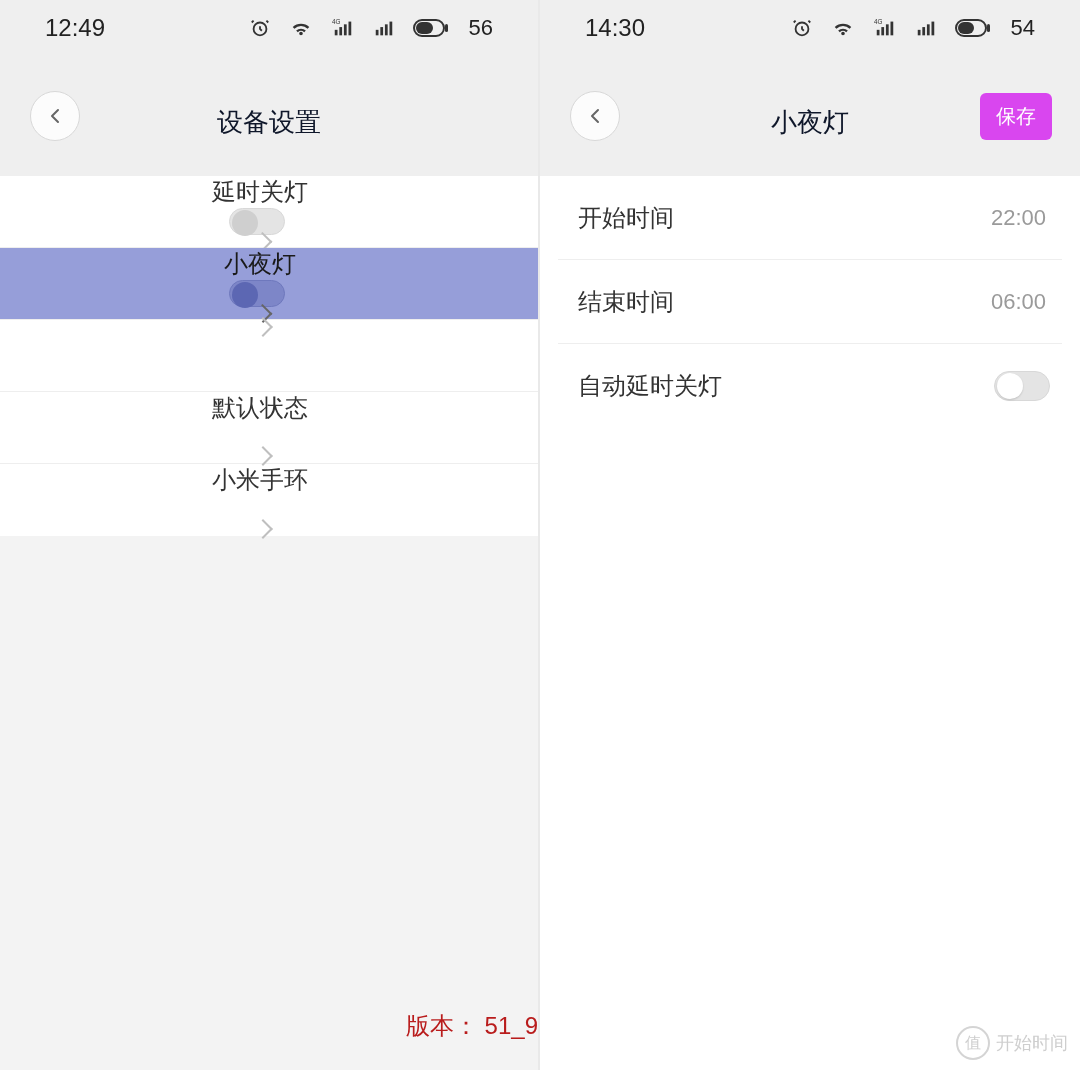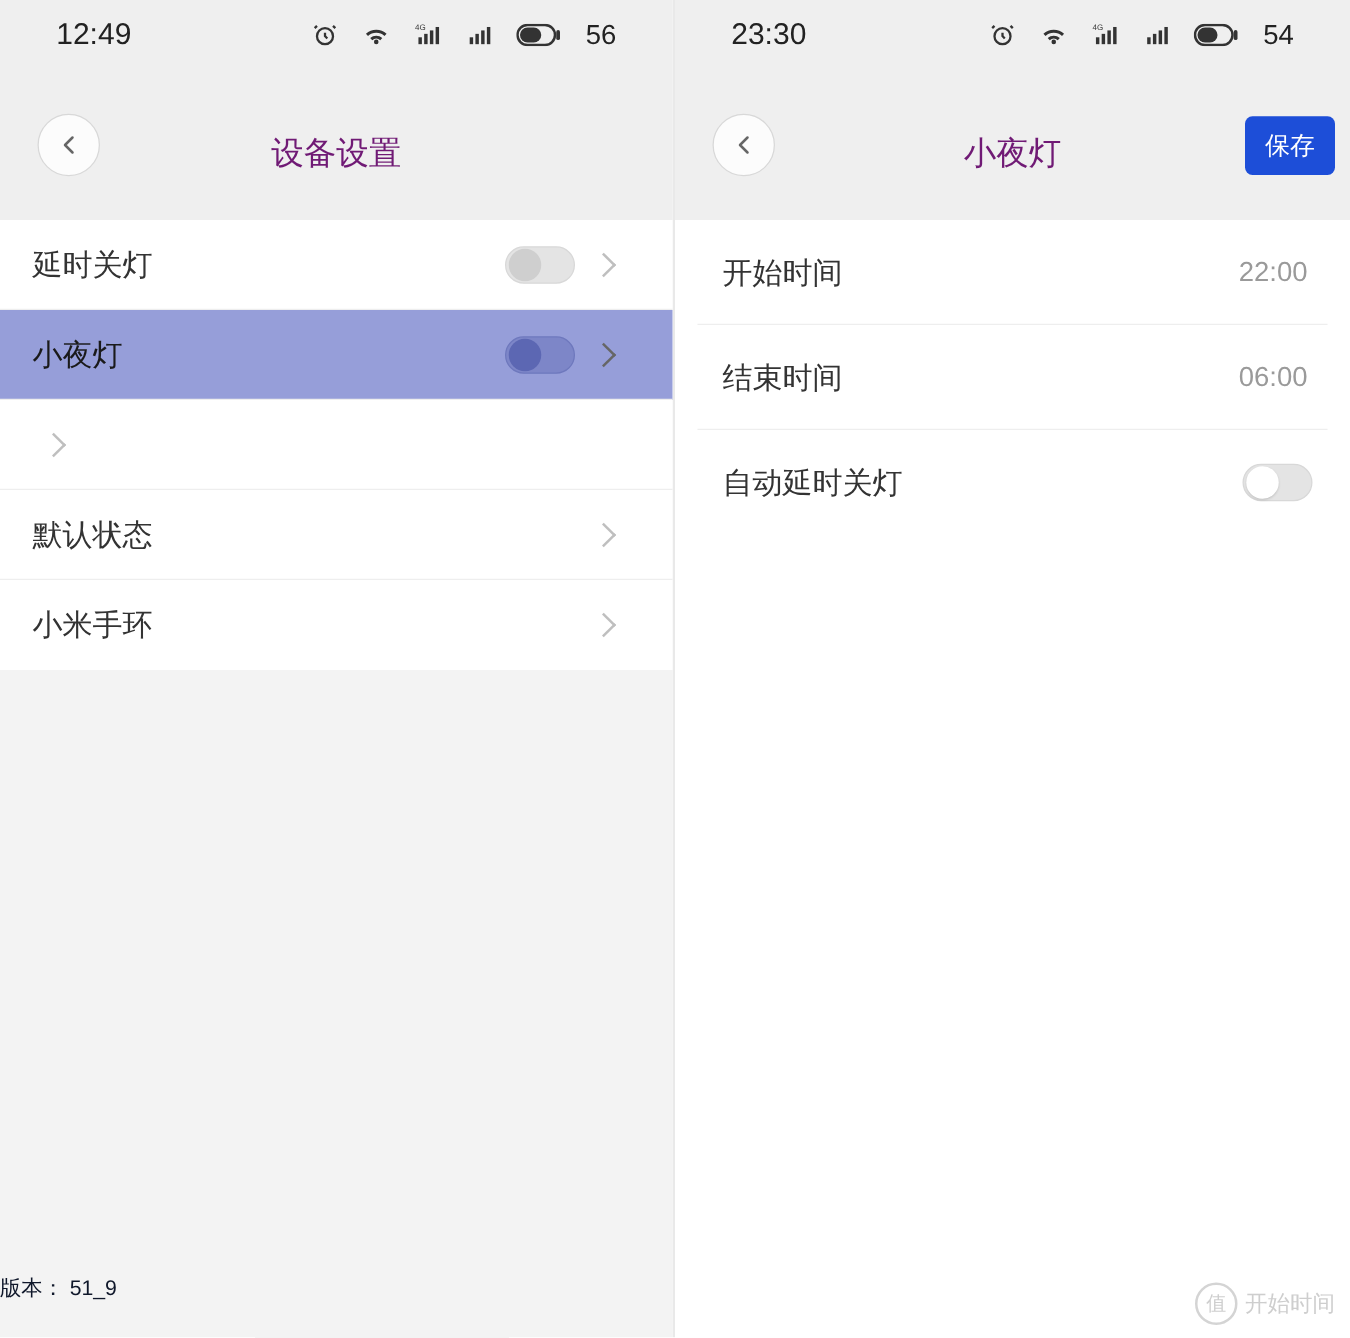--- a/index.html
+++ b/index.html
@@ -46,43 +46,44 @@
     background: #fcfcfc;
     border: 1px solid #d8d8d8;
     display: flex; align-items: center; justify-content: center;
     margin-left: 10px;
   }
   .header-title {
     position: absolute;
     left: 0; right: 0;
     text-align: center;
     font-size: 26px;
-    color: #701a75;
+    color: #0f172a;
     pointer-events: none;
     margin-top: 12px;
   }
   .save-btn {
     position: absolute;
-    right: 12px;
-    background: #1d4ed8;
+    right: 28px;
+    background: #d946ef;
     color: #fff;
     font-size: 20px;
     padding: 10px 16px;
     border-radius: 6px;
   }
   .content { flex: 1; background: #f3f3f3; position: relative; }
   .content.white { background: #ffffff; }
   .list { background: #fff; }
   .row {
     height: 72px;
     display: flex;
     align-items: center;
     padding: 0 44px 0 26px;
     border-bottom: 1px solid #eeeeee;
     position: relative;
+    flex-direction: column;
   }
   .row:last-child { border-bottom: none; }
   .row.highlight { background: #969ed9; }
   .row.highlight .row-label { color: #1a1a1a; }
   .row-label { font-size: 24px; color: #333; flex: 1; }
   .chev { width: 14px; height: 14px; border-right: 2px solid #bfbfbf; border-top: 2px solid #bfbfbf; transform: rotate(45deg); margin-left: 10px; margin-right:4px;}
   .row.highlight .chev { border-color: #666; }
   .toggle {
     width: 56px; height: 30px; border-radius: 15px;
     background: #e4e4e4; position: relative; margin-right: 6px;
@@ -93,23 +94,23 @@
     width: 26px; height: 26px; border-radius: 50%;
     background: #cfcfcf;
   }
   .row.highlight .toggle { background: #7d86c8; border-color:#6e78bd;}
   .row.highlight .toggle .knob { background: #5c67b3; }
   .toggle.light .knob { background:#ffffff; box-shadow:0 1px 2px rgba(0,0,0,.15);}
   .version {
     position: absolute;
     bottom: 28px;
     left: 0; right: 0;
-    text-align: left;
-    font-size: 17px;
-    color: #0f172a;
+    text-align: right;
+    font-size: 24px;
+    color: #b91c1c;
   }
   .watermark {
     position: absolute;
     right: 12px; bottom: 10px;
     display: flex; align-items: center; gap: 6px;
     color: #c9c9c9; font-size: 18px;
     opacity:.9;
   }
   .watermark .circ {
     width: 34px; height: 34px; border-radius: 50%;
@@ -218,21 +219,21 @@
       </div>
 
     </div>
     <div class="version">版本： 51_9</div>
   </div>
 </div>
 
 <div class="phone">
   <div class="top-area">
     <div class="status-bar">
-      <div class="status-left">23:30</div>
+      <div class="status-left">14:30</div>
       <div class="status-right">
         <span>
           <svg width="22" height="22" viewBox="0 0 24 24" fill="none" stroke="#333" stroke-width="2">
               <circle cx="12" cy="13" r="7"></circle>
               <path d="M12 10v3l2 2M5 4l-2 2M19 4l2 2"></path>
             </svg>
         </span>
         <span>
           <svg width="24" height="22" viewBox="0 0 24 24" fill="#333">
               <path d="M12 20a2 2 0 100-4 2 2 0 000 4zm-5.3-5.3a8 8 0 0110.6 0l-1.8 1.8a5.5 5.5 0 00-7 0zM3 11a13 13 0 0118 0l-1.8 1.8a10.5 10.5 0 00-14.4 0z"></path>

